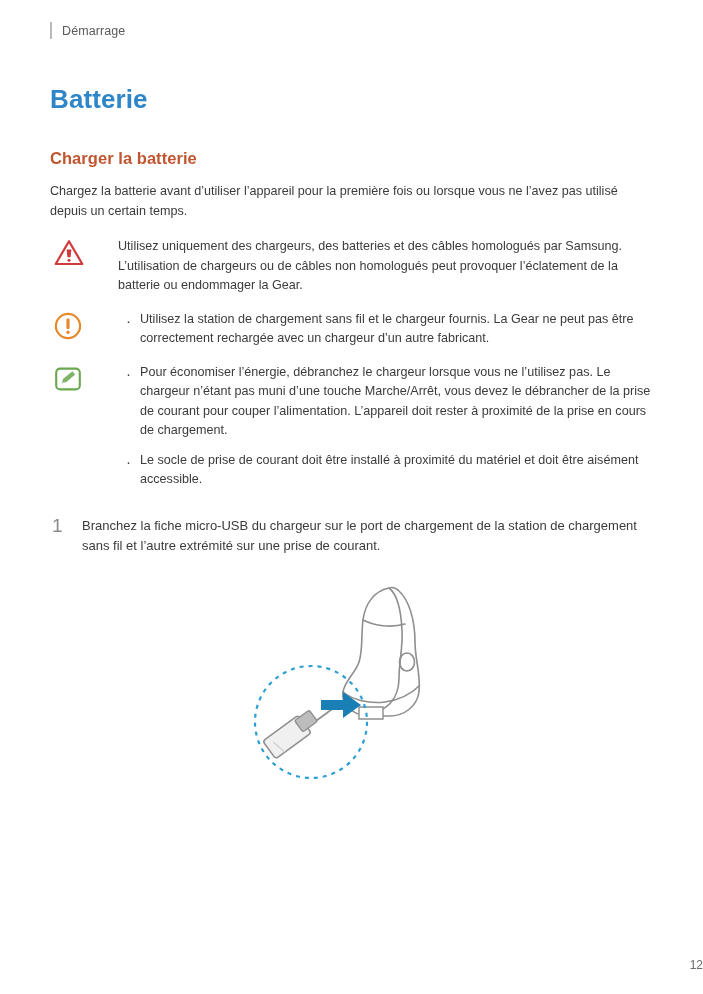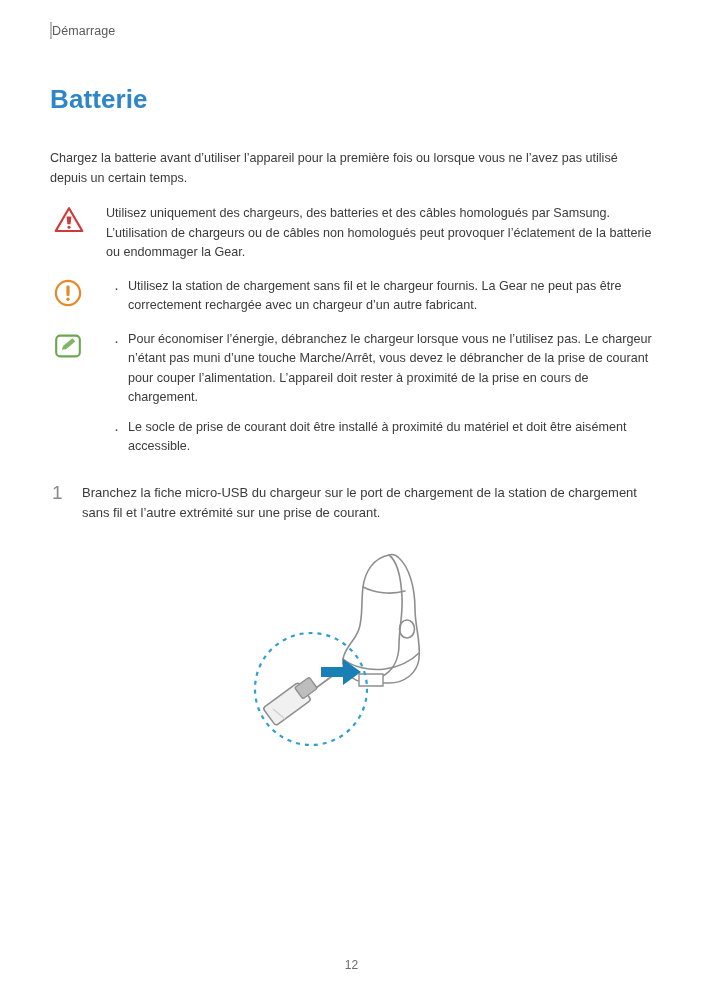--- a/index.html
+++ b/index.html
@@ -21,21 +21,21 @@
     padding: 0;
   }
 
   
   .header {
     position: absolute;
     top: 22px;
     left: 50px;
     display: flex;
     align-items: center;
-    gap: 0;
+    gap: 10px;
   }
   .header-rule {
     width: 2px;
     height: 17px;
     background: #b9b9b9;
   }
   .header-text {
     font-size: 12.5px;
     color: #5a5a5a;
     letter-spacing: .1px;
@@ -70,21 +70,21 @@
     line-height: 1.55;
     margin: 0 0 16px 0;
     color: #3b3b3b;
     max-width: 570px;
   }
 
   
   .notice {
     display: flex;
     align-items: flex-start;
-    gap: 0;
+    gap: 12px;
     margin-bottom: 14px;
   }
   .notice-icon {
     width: 52px;
     flex: 0 0 52px;
     padding-top: 2px;
     display: flex;
     justify-content: flex-start;
     padding-left: 4px;
   }
@@ -143,39 +143,40 @@
     display: flex;
     justify-content: center;
   }
 
   
   .page-number {
     position: absolute;
     bottom: 22px;
     left: 0;
     right: 0;
-    text-align: center;
+    text-align: right;
     font-size: 12px;
     color: #6b6b6b;
   }
 </style>
 </head>
 <body>
 
 <div class="page">
 
   <div class="header">
     <div class="header-rule"></div>
     <div class="header-text">Démarrage</div>
   </div>
 
   <div class="content">
 
     <h1 class="title">Batterie</h1>
 
+    <h2 class="subtitle">Charger la batterie</h2>
 
     <p class="body">Chargez la batterie avant d’utiliser l’appareil pour la première fois ou lorsque vous ne l’avez pas utilisé depuis un certain temps.</p>
 
     <div class="notice">
       <div class="notice-icon">
         <svg width="30" height="27" viewBox="0 0 30 27" aria-hidden="true">
           <path d="M15 2.2 L28.3 25 L1.7 25 Z" fill="none" stroke="#cf3a3a" stroke-width="2.2" stroke-linejoin="round"></path>
           <path d="M12.6 10.5 L17.4 10.5 L16.6 18.2 L13.4 18.2 Z" fill="#cf3a3a"></path>
           <circle cx="15" cy="21.3" r="1.5" fill="#cf3a3a"></circle>
         </svg>

